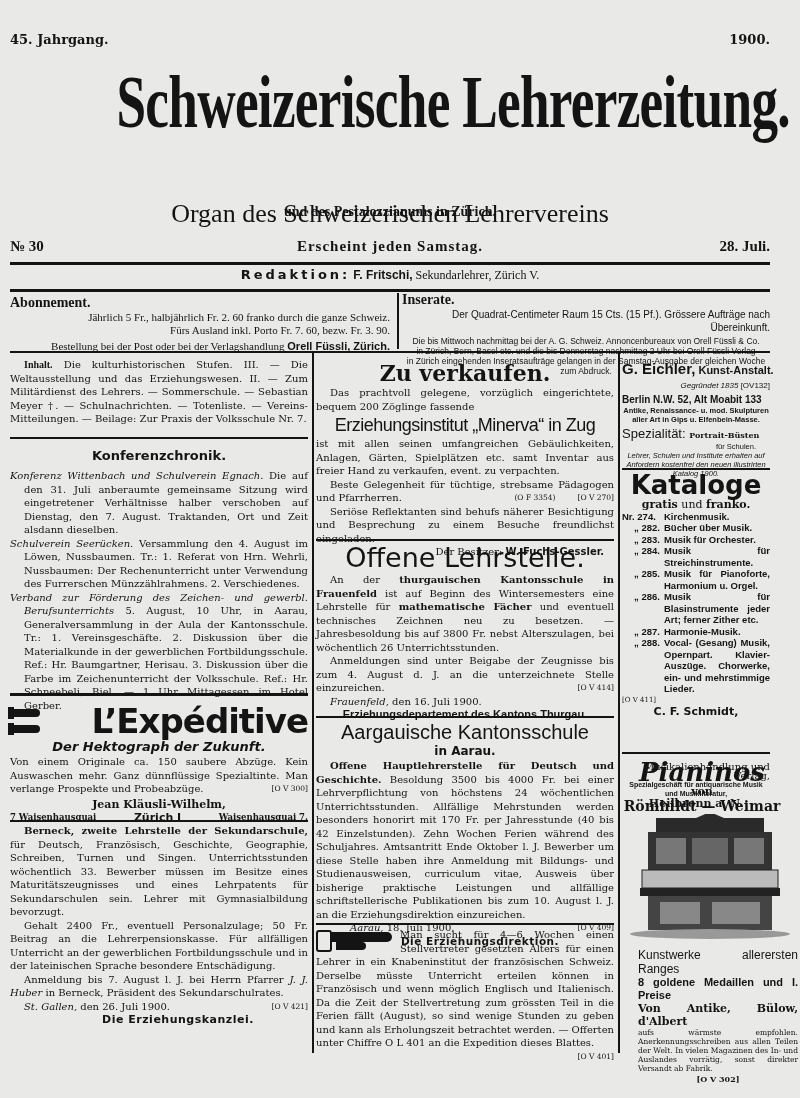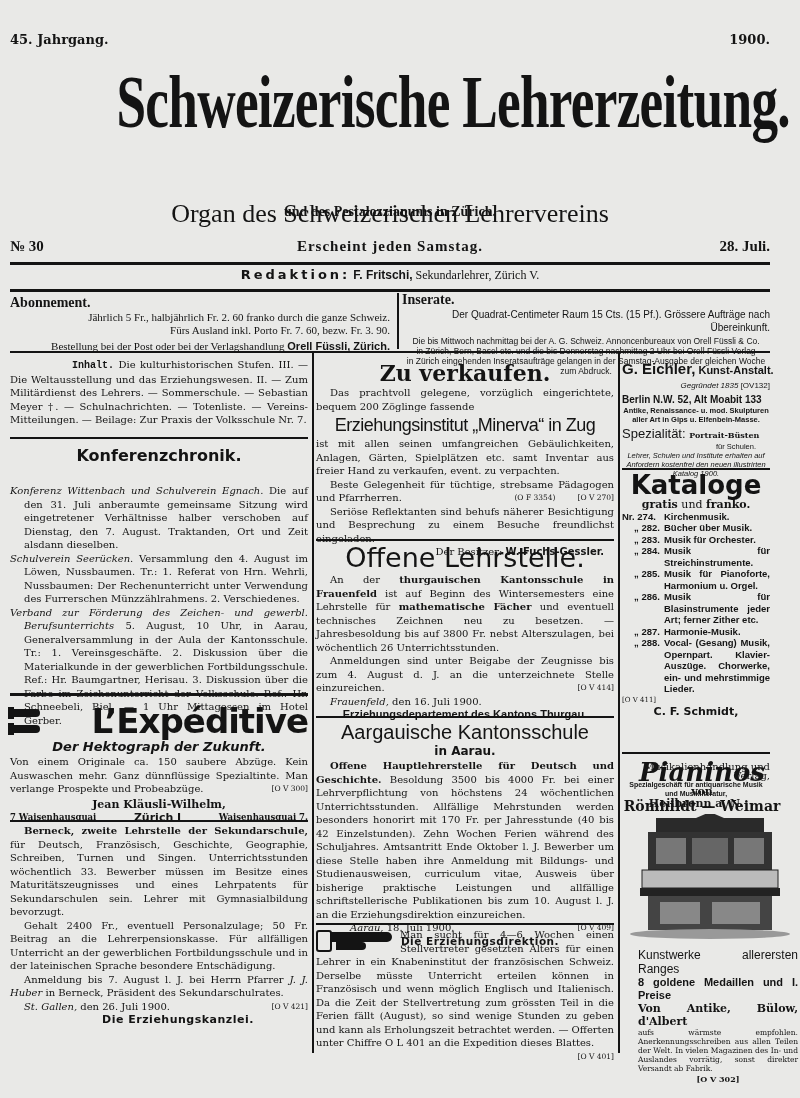--- a/index.html
+++ b/index.html
@@ -76,26 +76,26 @@
     <div class="tiny" style="margin-top:2px;">Die bis Mittwoch nachmittag bei der A. G. Schweiz. Annoncenbureaux von Orell Füssli &amp; Co.</div>
     <div class="tiny">in Zürich, Bern, Basel etc. und die bis Donnerstag nachmittag 2 Uhr bei Orell Füssli Verlag</div>
     <div class="tiny">in Zürich eingehenden Inseratsaufträge gelangen in der Samstag-Ausgabe der gleichen Woche</div>
     <div class="tiny">zum Abdruck.</div>
   </div>
   <div class="rule" style="top:351px;height:2px;"></div>
 
   <div class="vline" style="left:302px;top:353px;height:700px;"></div>
 
   <div class="col" style="top:358px;left:0;width:298px;">
-    <p class="ind"><b style="font-family:Liberation Mono, monospace;margin-left:48px;">Inhalt.</b><span> Die kulturhistorischen Stufen. III. — Die Weltausstellung und das Erziehungswesen. II. — Zum Militärdienst des Lehrers. — Sommerschule. — Sebastian Meyer †. — Schulnachrichten. — Totenliste. — Vereins-Mitteilungen. — Beilage: Zur Praxis der Volksschule Nr. 7.</span></p>
+    <p class="ind"><b style="font-family:Liberation Serif, serif;">Inhalt.</b><span> Die kulturhistorischen Stufen. III. — Die Weltausstellung und das Erziehungswesen. II. — Zum Militärdienst des Lehrers. — Sommerschule. — Sebastian Meyer †. — Schulnachrichten. — Totenliste. — Vereins-Mitteilungen. — Beilage: Zur Praxis der Volksschule Nr. 7.</span></p>
   </div>
   <div class="rule" style="top:437px;width:298px;height:2px;"></div>
 
   <div class="col" style="top:446px;left:0;width:298px;">
-    <div class="hsans" style="font-size:16px;line-height:20px;margin-bottom:18px;">Konferenzchronik.</div>
+    <div class="hsans" style="font-size:13px;line-height:20px;margin-bottom:3px;">Konferenzchronik.</div>
     <p class="hang"><span class="it">Konferenz Wittenbach und Schulverein Egnach.</span><span> Die auf den 31. Juli anberaumte gemeinsame Sitzung wird eingetretener Verhältnisse halber verschoben auf Dienstag, den 7. August. Traktanden, Ort und Zeit alsdann dieselben.</span></p>
     <p class="hang"><span class="it">Schulverein Seerücken.</span><span> Versammlung den 4. August im Löwen, Nussbaumen. Tr.: 1. Referat von Hrn. Wehrli, Nussbaumen: Der Rechenunterricht unter Verwendung des Furrerschen Münzzählrahmens. 2. Verschiedenes.</span></p>
     <p class="hang"><span class="it">Verband zur Förderung des Zeichen- und gewerbl. Berufsunterrichts</span><span> 5. August, 10 Uhr, in Aarau, Generalversammlung in der Aula der Kantonsschule. Tr.: 1. Vereinsgeschäfte. 2. Diskussion über die Materialkunde in der gewerblichen Fortbildungsschule. Ref.: Hr. Baumgartner, Herisau. 3. Diskussion über die Farbe im Zeichenunterricht der Volksschule. Ref.: Hr. Schneebeli, Biel. — 1 Uhr Mittagessen im Hotel Gerber.</span></p>
   </div>
   <div class="rule" style="top:693px;width:298px;height:3px;"></div>
 
   <div class="col" style="top:703px;left:0;width:298px;">
     <div style="position:absolute;left:2px;top:4px;"><span class="hand"></span><br><span class="hand"></span></div>
     <div class="big-exp">L’Expéditive</div>
     <div class="hsans" style="font-style:italic;font-size:13px;line-height:16px;">Der Hektograph der Zukunft.</div>

